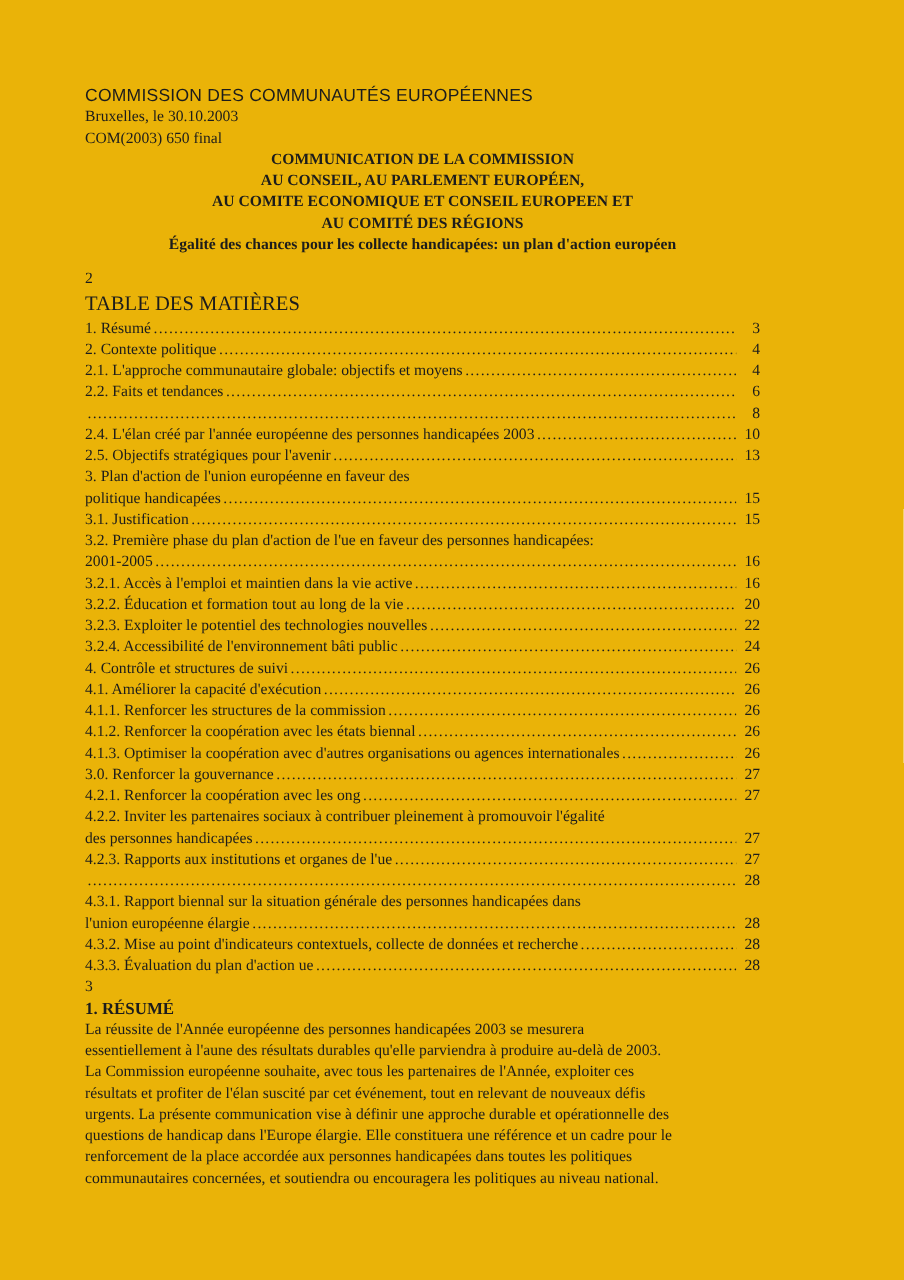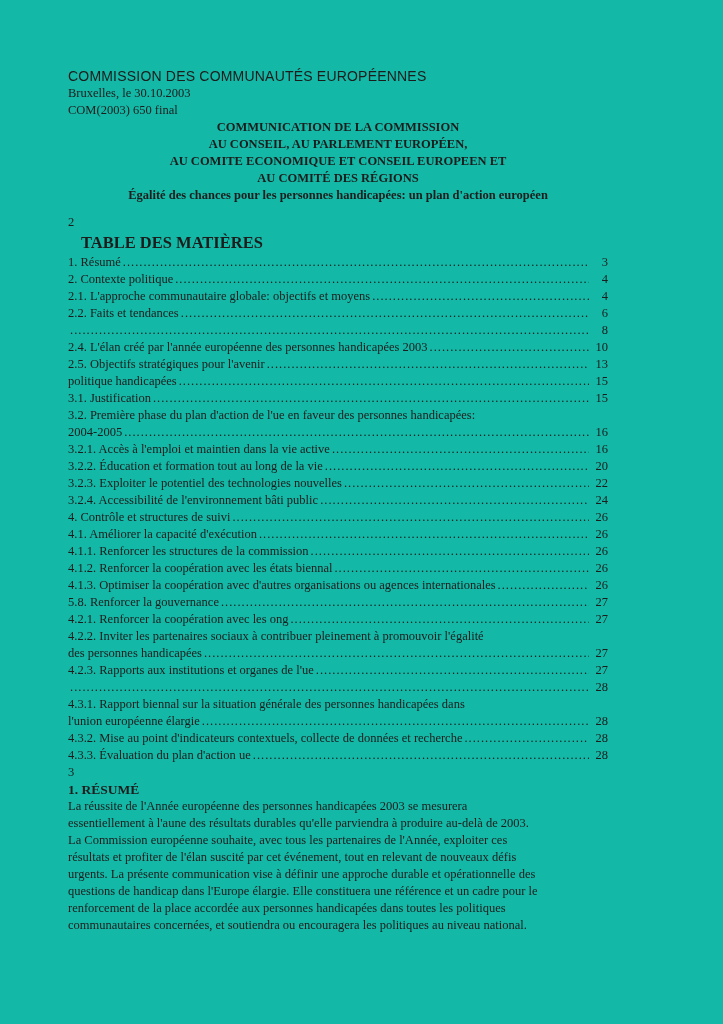--- a/index.html
+++ b/index.html
@@ -4,21 +4,21 @@
 <style>
   html, body {
     margin: 0;
     padding: 0;
     background: #ffffff;
   }
   .page {
     position: relative;
     width: 723px;
     height: 1024px;
-    background: #14b8a6;
+    background: #eab308;
     color: #1c1c1c;
     font-family: "Liberation Serif", serif;
     font-size: 12.5px;
     line-height: 17px;
     overflow: hidden;
     box-sizing: border-box;
     padding: 68px 47px 0 68px;
   }
   .content {
     width: 540px;
@@ -33,25 +33,24 @@
   .hdr-line {
     line-height: 17px;
     white-space: nowrap;
   }
   .bold { font-weight: bold; text-align: center; }
   .page-marker {
     margin-top: 10px;
     line-height: 17px;
   }
   .toc-heading {
-    font-weight: bold;
+    font-weight: normal;
     font-size: 16.5px;
     line-height: 23px;
     white-space: nowrap;
-    margin-left: 13px;
   }
   .toc-line {
     display: flex;
     align-items: baseline;
     line-height: 17px;
     width: 540px;
   }
   .toc-text { white-space: nowrap; }
   .toc-leader {
     flex: 1;
@@ -88,21 +87,21 @@
   <div class="content">
 
     <div class="header-block">
       <div class="hdr-institution">COMMISSION DES COMMUNAUTÉS EUROPÉENNES</div>
       <div class="hdr-line">Bruxelles, le 30.10.2003</div>
       <div class="hdr-line">COM(2003) 650 final</div>
       <div class="hdr-line bold">COMMUNICATION DE LA COMMISSION</div>
       <div class="hdr-line bold">AU CONSEIL, AU PARLEMENT EUROPÉEN,</div>
       <div class="hdr-line bold">AU COMITE ECONOMIQUE ET CONSEIL EUROPEEN ET</div>
       <div class="hdr-line bold">AU COMITÉ DES RÉGIONS</div>
-      <div class="hdr-line bold">Égalité des chances pour les personnes handicapées: un plan d'action européen</div>
+      <div class="hdr-line bold">Égalité des chances pour les collecte handicapées: un plan d'action européen</div>
     </div>
 
     <div class="page-marker">2</div>
 
     <div class="toc-section">
       <div class="toc-heading">TABLE DES MATIÈRES</div>
       <div class="toc-lines" id="toc-lines">
   <div class="toc-line">
     <span class="toc-text">1. Résumé</span>
     <span class="toc-leader"></span>
@@ -137,40 +136,44 @@
     <span class="toc-leader"></span>
     <span class="toc-page">10</span>
   </div>
 
   <div class="toc-line">
     <span class="toc-text">2.5. Objectifs stratégiques pour l'avenir</span>
     <span class="toc-leader"></span>
     <span class="toc-page">13</span>
   </div>
 
+  <div class="toc-line">
+    <span class="toc-text">3. Plan d'action de l'union européenne en faveur des</span>
+
+  </div>
 
   <div class="toc-line">
     <span class="toc-text">politique handicapées</span>
     <span class="toc-leader"></span>
     <span class="toc-page">15</span>
   </div>
 
   <div class="toc-line">
     <span class="toc-text">3.1. Justification</span>
     <span class="toc-leader"></span>
     <span class="toc-page">15</span>
   </div>
 
   <div class="toc-line">
     <span class="toc-text">3.2. Première phase du plan d'action de l'ue en faveur des personnes handicapées:</span>
 
   </div>
 
   <div class="toc-line">
-    <span class="toc-text">2004-2005</span>
+    <span class="toc-text">2001-2005</span>
     <span class="toc-leader"></span>
     <span class="toc-page">16</span>
   </div>
 
   <div class="toc-line">
     <span class="toc-text">3.2.1. Accès à l'emploi et maintien dans la vie active</span>
     <span class="toc-leader"></span>
     <span class="toc-page">16</span>
   </div>
 
@@ -216,21 +219,21 @@
     <span class="toc-page">26</span>
   </div>
 
   <div class="toc-line">
     <span class="toc-text">4.1.3. Optimiser la coopération avec d'autres organisations ou agences internationales</span>
     <span class="toc-leader"></span>
     <span class="toc-page">26</span>
   </div>
 
   <div class="toc-line">
-    <span class="toc-text">5.8. Renforcer la gouvernance</span>
+    <span class="toc-text">3.0. Renforcer la gouvernance</span>
     <span class="toc-leader"></span>
     <span class="toc-page">27</span>
   </div>
 
   <div class="toc-line">
     <span class="toc-text">4.2.1. Renforcer la coopération avec les ong</span>
     <span class="toc-leader"></span>
     <span class="toc-page">27</span>
   </div>
 

